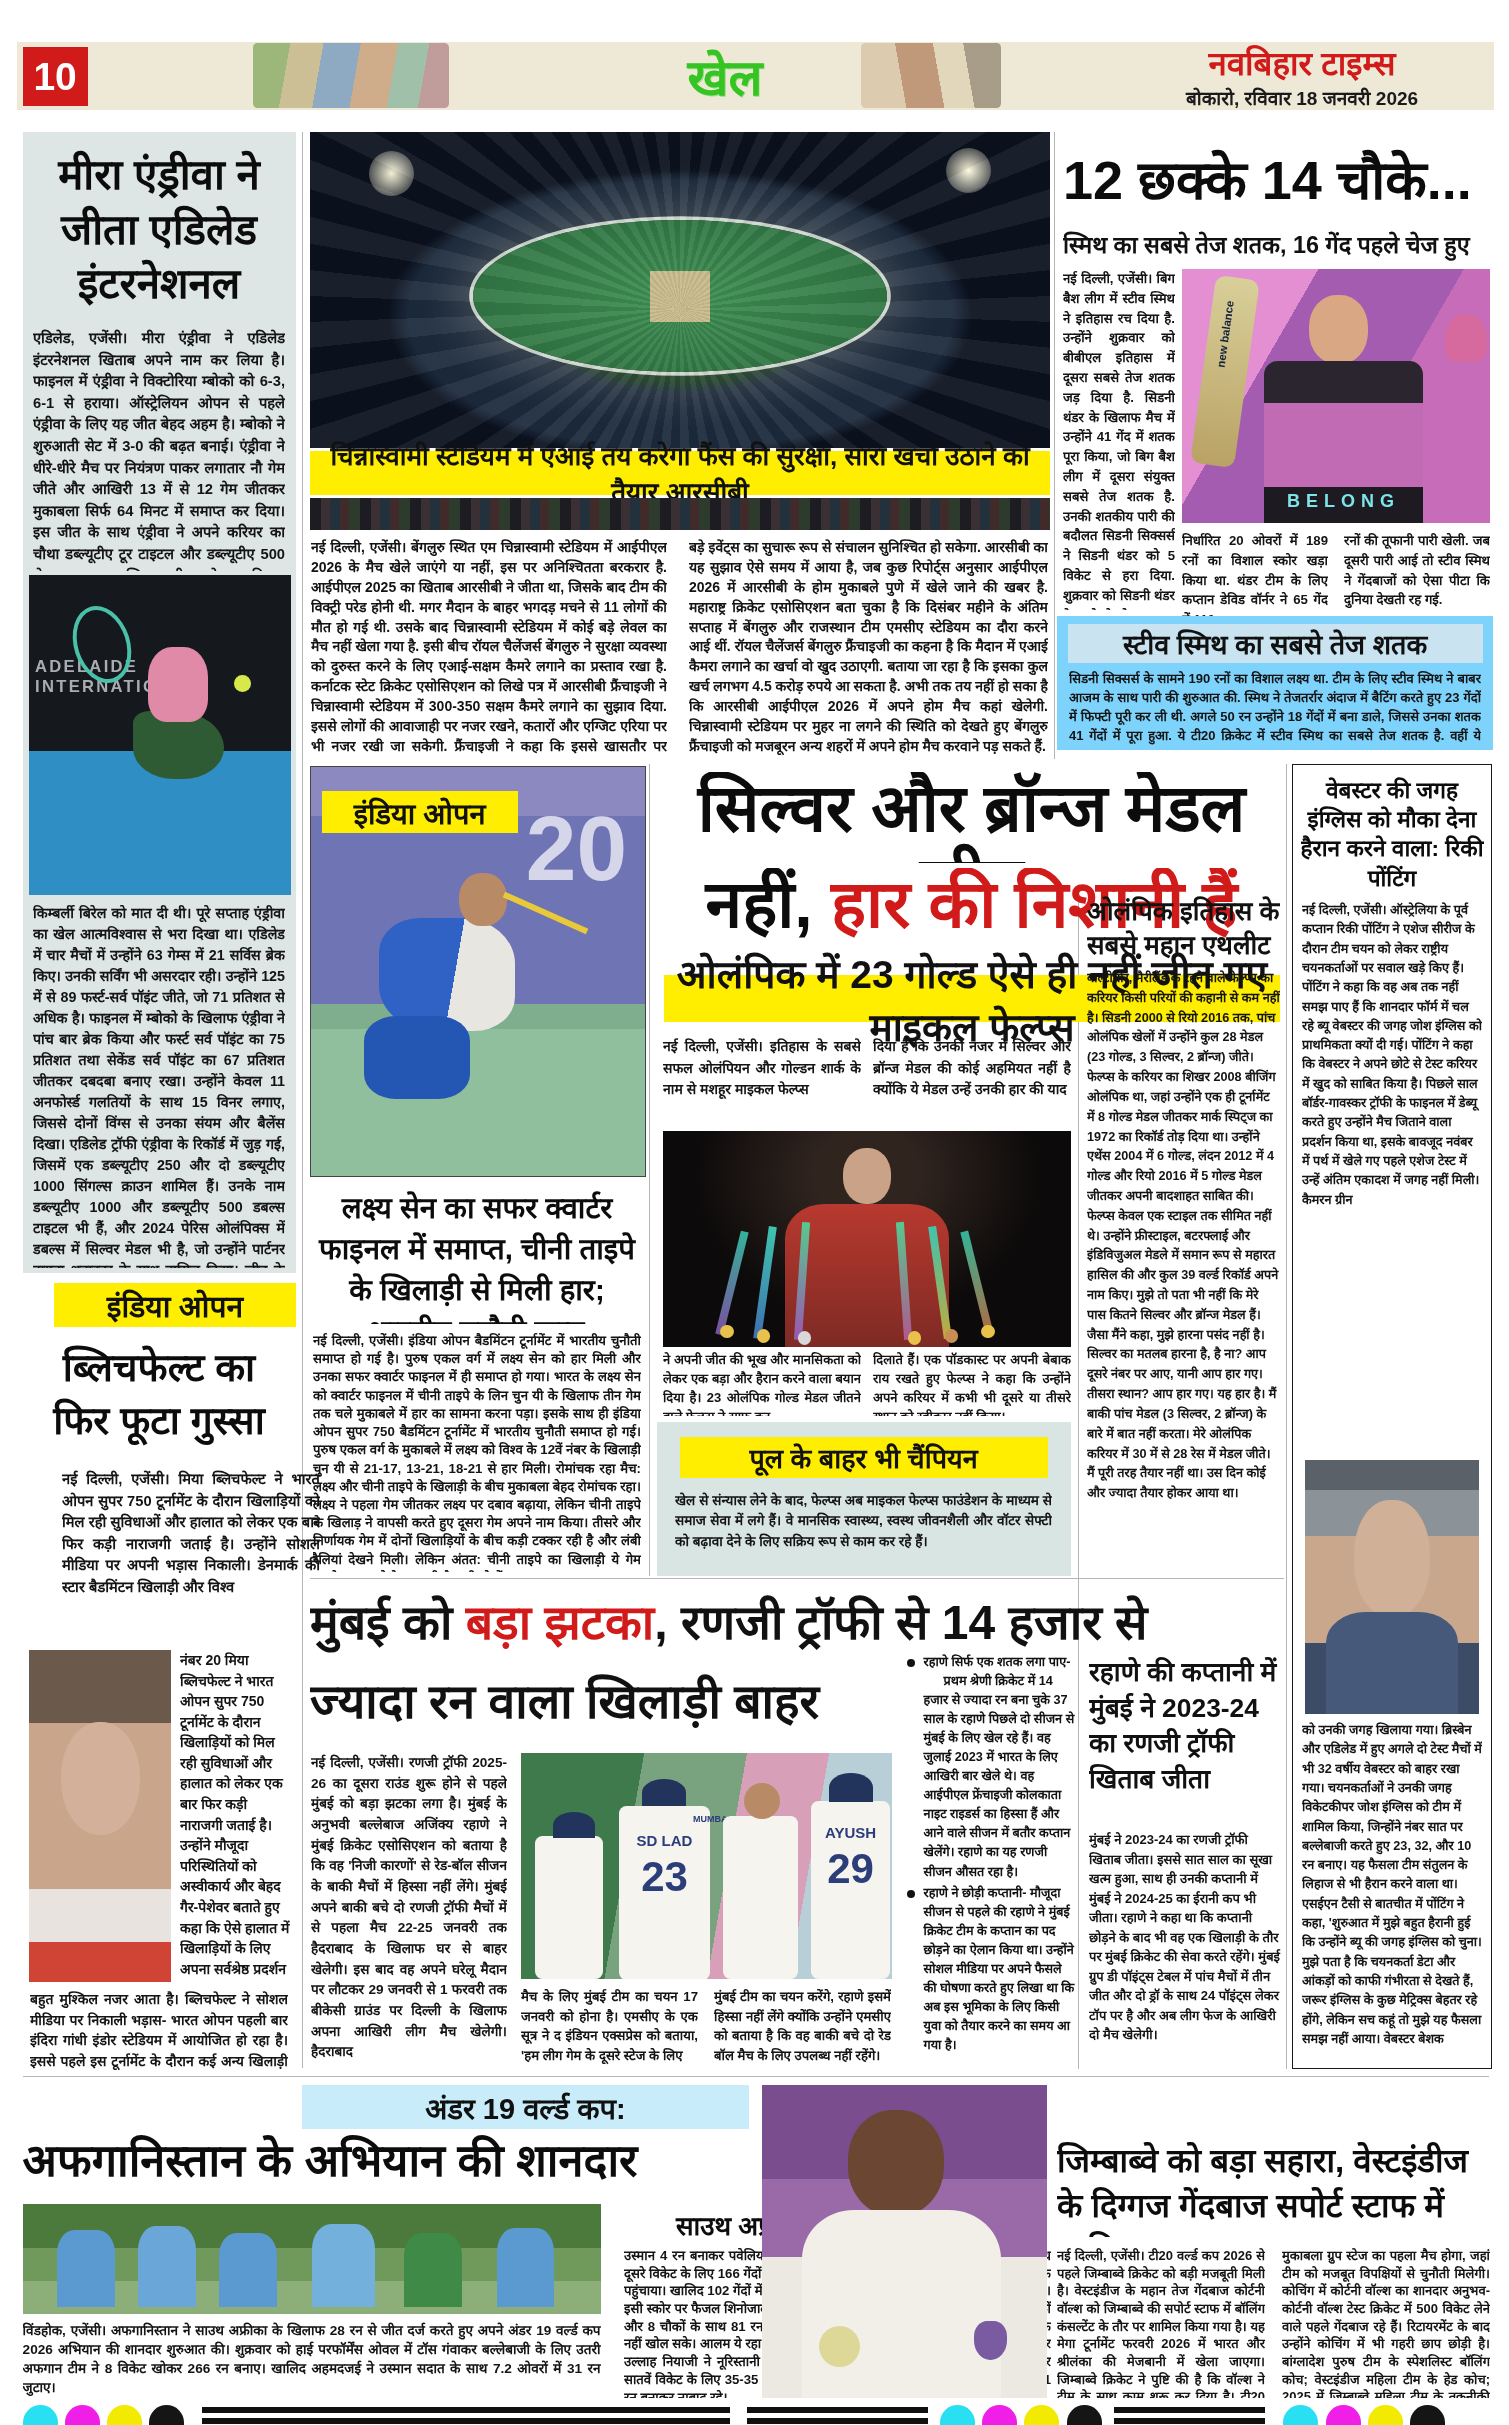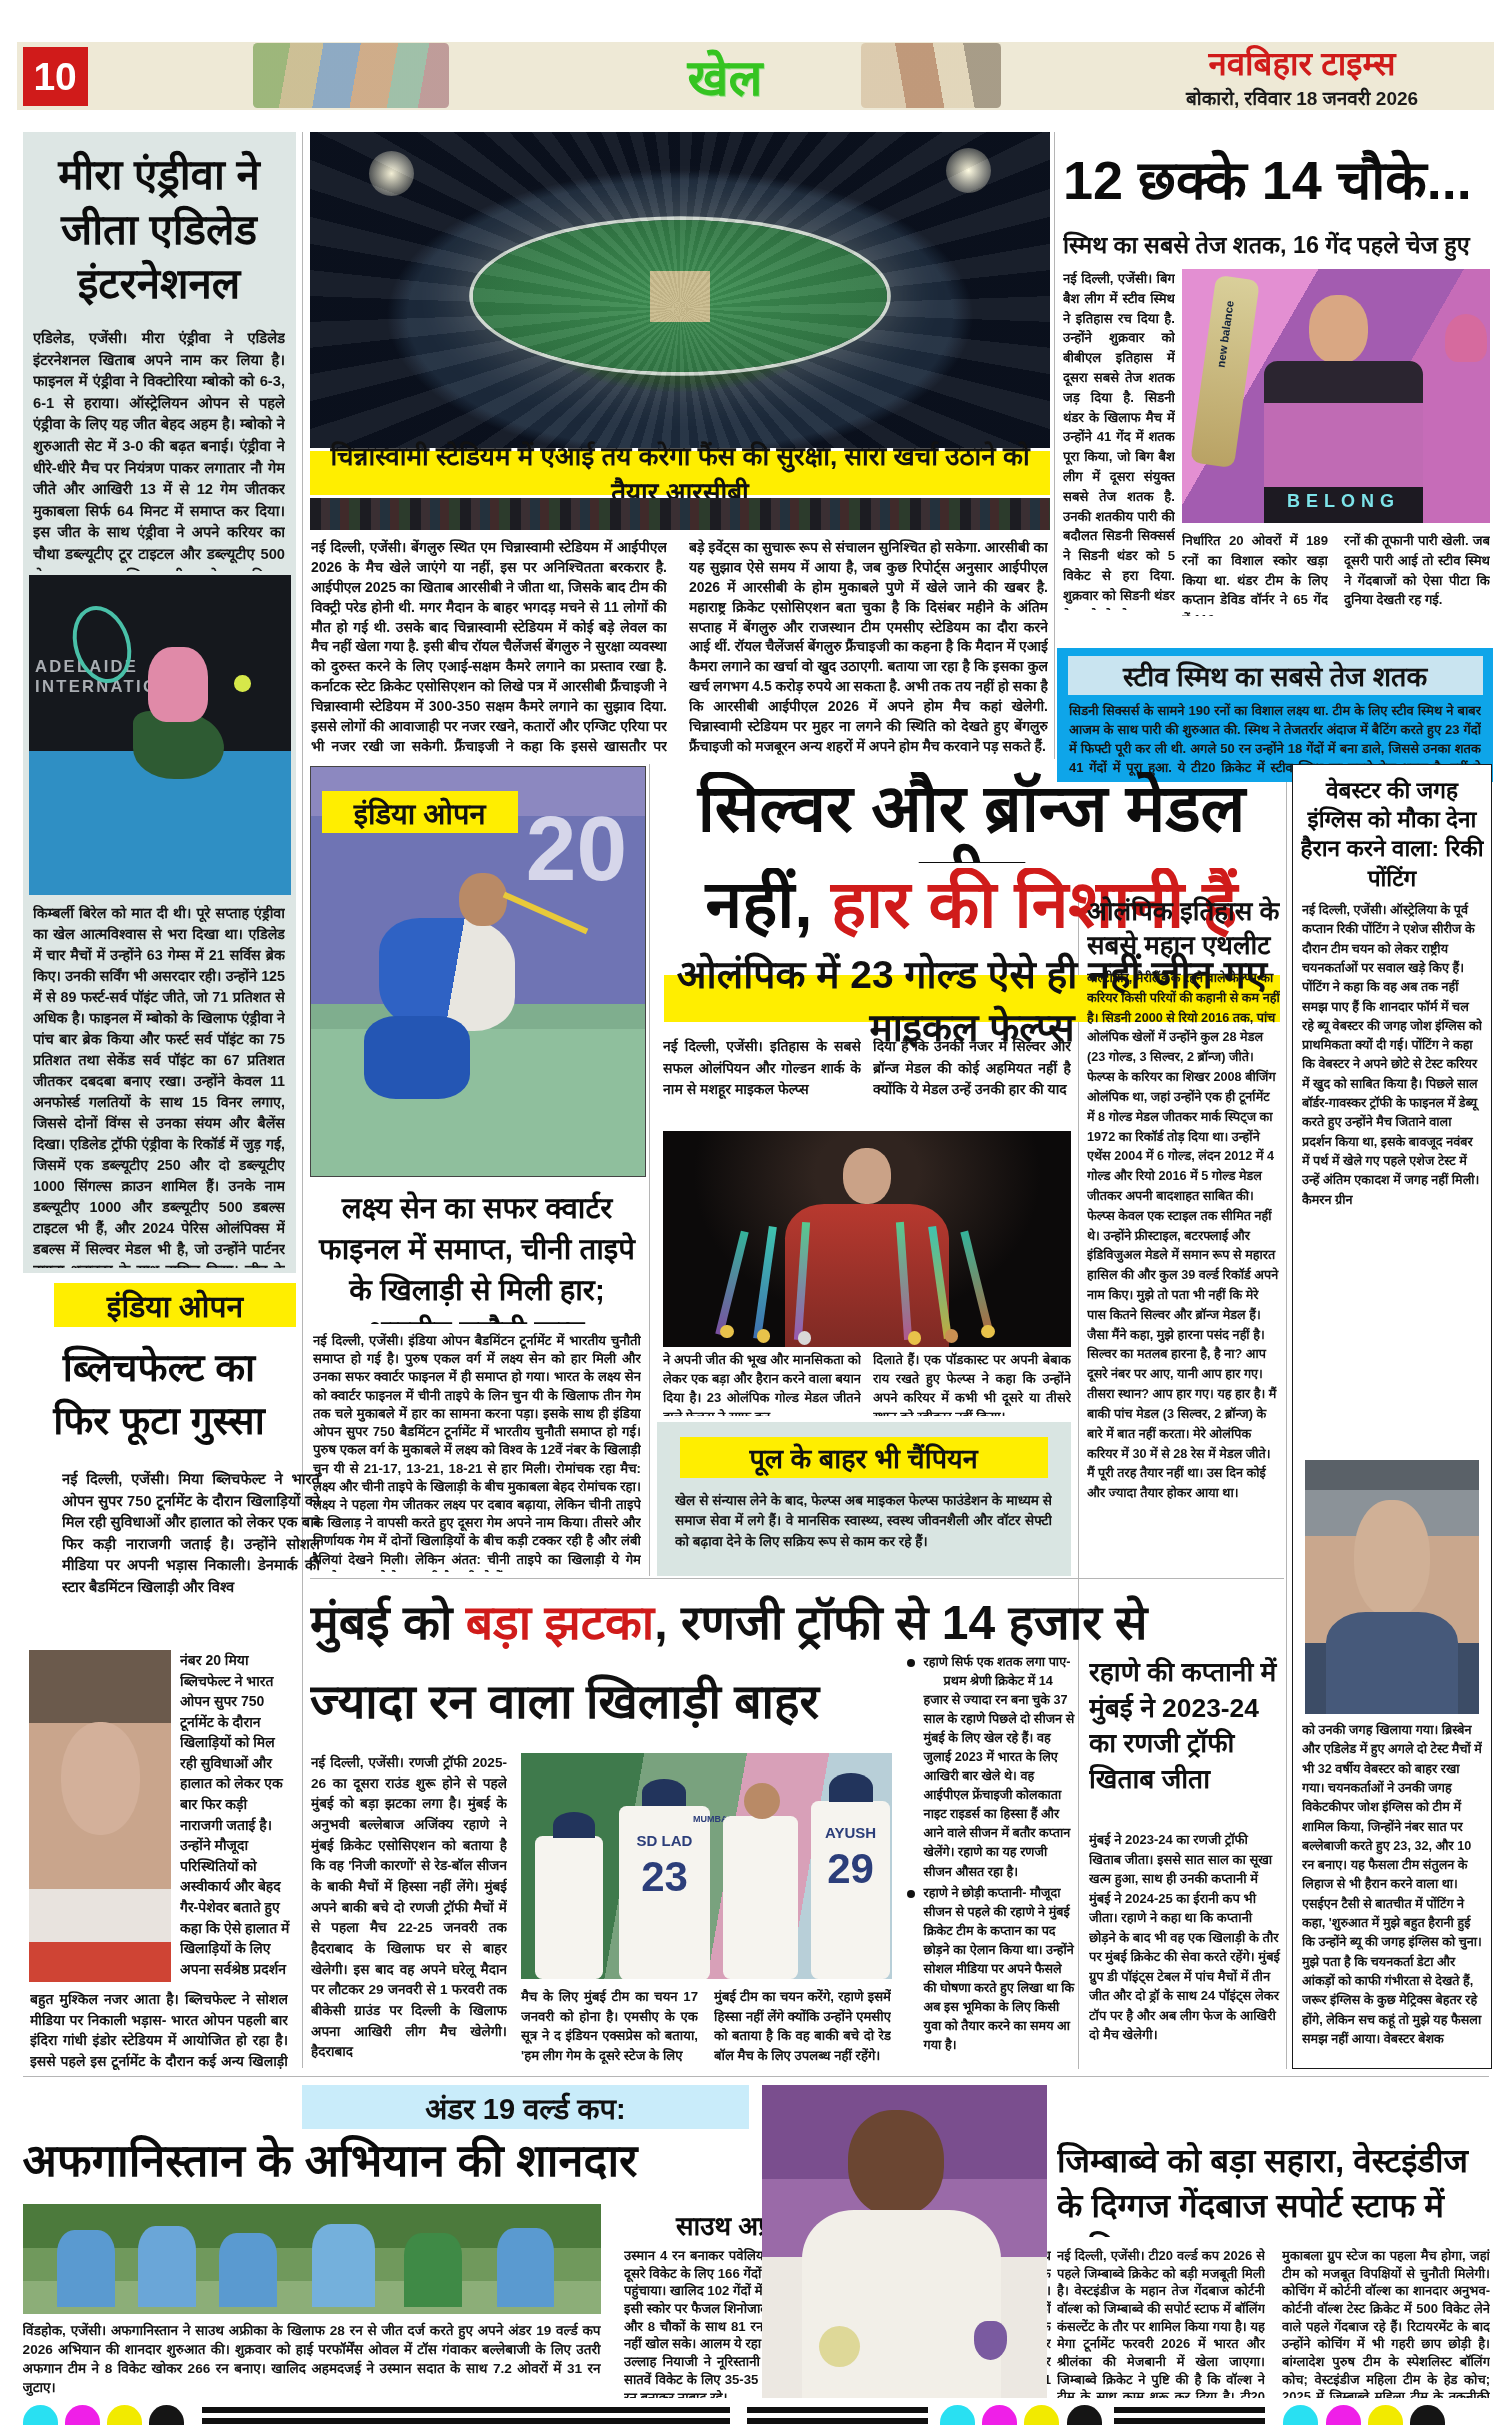--- a/index.html
+++ b/index.html
@@ -93,21 +93,21 @@
       <span style="position:absolute;left:10.6px;top:91px;transform:rotate(-90deg);transform-origin:left top;font-size:11.3px;font-weight:900;color:#14243c;white-space:nowrap;">new balance</span>
     </div>
     <div class="abs" style="left:127px;top:26px;width:59px;height:69px;background:#d9a783;border-radius:46%;"></div>
     <div class="abs" style="left:82px;top:92px;width:159px;height:162px;background:linear-gradient(#2b2530 0 26%,#c06bb4 26% 78%,#1d1a22 78%);border-radius:13.6px 13.6px 0 0;">
       <span style="position:absolute;left:0;right:0;bottom:10.6px;text-align:center;color:#7de4ea;font-size:18px;font-weight:900;letter-spacing:6px;">BELONG</span>
     </div>
     <div class="abs" style="left:263px;top:45px;width:42px;height:48px;background:#d66a9e;border-radius:50% 50% 30% 30%;"></div>
   </div>
   <div class="abs bodytext" style="left:1182px;top:531px;width:146px;height:85px;font-size:13.2px;line-height:1.5;">निर्धारित 20 ओवरों में 189 रनों का विशाल स्कोर खड़ा किया था. थंडर टीम के लिए कप्तान डेविड वॉर्नर ने 65 गेंद में 110</div>
   <div class="abs bodytext" style="left:1344px;top:531px;width:146px;height:85px;font-size:13.2px;line-height:1.5;">रनों की तूफानी पारी खेली. जब दूसरी पारी आई तो स्टीव स्मिथ ने गेंदबाजों को ऐसा पीटा कि दुनिया देखती रह गई.</div>
-  <div class="abs" style="left:1057px;top:648px;width:436px;height:134px;background:#0ea5e9;">
+  <div class="abs" style="left:1057px;top:616px;width:436px;height:134px;background:#7dd3fc;">
     <div class="abs center" style="left:10.6px;top:7.5px;width:415px;height:39px;background:#c9e4f0;">
       <span style="font-size:27px;font-weight:900;">स्टीव स्मिथ का सबसे तेज शतक</span>
     </div>
     <div class="abs bodytext" style="left:12px;top:54px;width:412px;height:75px;font-size:13px;line-height:1.45;">सिडनी सिक्सर्स के सामने 190 रनों का विशाल लक्ष्य था. टीम के लिए स्टीव स्मिथ ने बाबर आजम के साथ पारी की शुरुआत की. स्मिथ ने तेजतर्रार अंदाज में बैटिंग करते हुए 23 गेंदों में फिफ्टी पूरी कर ली थी. अगले 50 रन उन्होंने 18 गेंदों में बना डाले, जिससे उनका शतक 41 गेंदों में पूरा हुआ. ये टी20 क्रिकेट में स्टीव स्मिथ का सबसे तेज शतक है. वहीं ये बीबीएल इतिहास में संयुक्त रूप से दूसरी सबसे तेज सेंचुरी है.</div>
   </div>
 
   <div class="abs" style="left:1292px;top:764px;width:198px;height:1303px;border:1.5px solid #1a1a1a;background:#fff;">
     <div class="headline" style="margin:10.6px 7.5px 4.5px 7.5px;font-size:22.6px;line-height:1.3;height:121px;">वेबस्टर की जगह इंग्लिस को मौका देना हैरान करने वाला: रिकी पोंटिंग</div>
     <div class="bodytext" style="margin:4.5px 9px 0 9px;font-size:12.7px;line-height:1.52;height:551px;text-align:left;">नई दिल्ली, एजेंसी। ऑस्ट्रेलिया के पूर्व कप्तान रिकी पोंटिंग ने एशेज सीरीज के दौरान टीम चयन को लेकर राष्ट्रीय चयनकर्ताओं पर सवाल खड़े किए हैं। पोंटिंग ने कहा कि वह अब तक नहीं समझ पाए हैं कि शानदार फॉर्म में चल रहे ब्यू वेबस्टर की जगह जोश इंग्लिस को प्राथमिकता क्यों दी गई। पोंटिंग ने कहा कि वेबस्टर ने अपने छोटे से टेस्ट करियर में खुद को साबित किया है। पिछले साल बॉर्डर-गावस्कर ट्रॉफी के फाइनल में डेब्यू करते हुए उन्होंने मैच जिताने वाला प्रदर्शन किया था, इसके बावजूद नवंबर में पर्थ में खेले गए पहले एशेज टेस्ट में उन्हें अंतिम एकादश में जगह नहीं मिली। कैमरन ग्रीन</div>
     <div class="photo" style="margin:7.5px 12px 0 12px;height:254px;background:linear-gradient(#5a6168 0 12%,#8b9298 12% 30%,#c9a78d 30% 72%,#3c4c66 72%);position:relative;">

